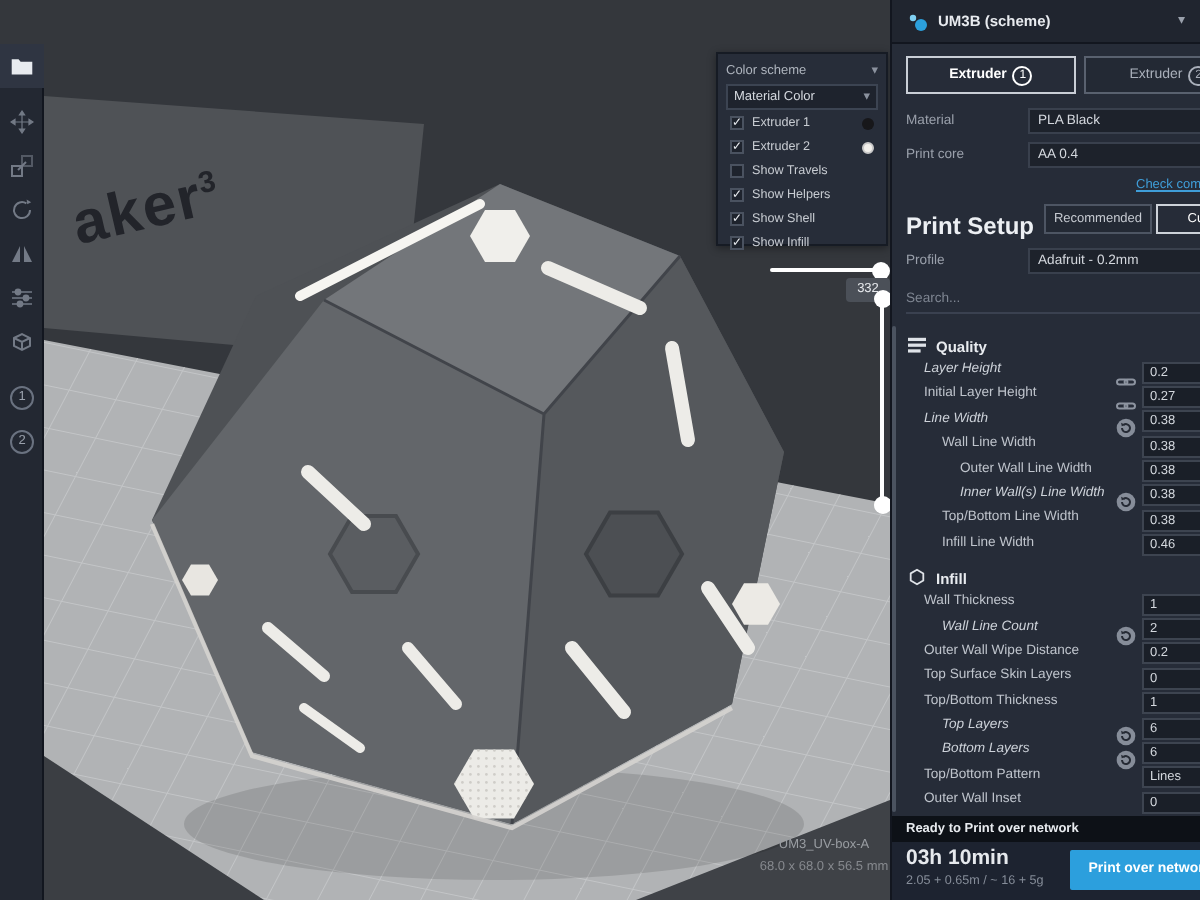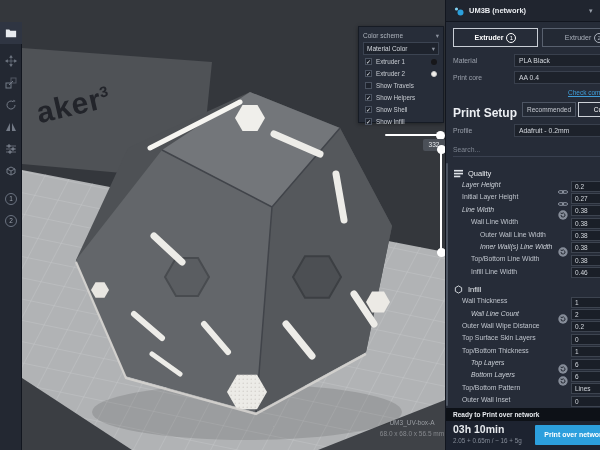--- a/index.html
+++ b/index.html
@@ -64,21 +64,21 @@
   #check-compat{color:#3f9ed9;font-size:6.5px;text-decoration:underline;white-space:nowrap;}
   #print-setup-title{font-size:12px;font-weight:bold;color:#eceff3;}
   .mode-btn{height:15px;border:1px solid #4d5563;color:#c6cad1;font-size:6.5px;line-height:13px;text-align:center;background:#232934;}
   .mode-btn.active{border-color:#cdd2d9;color:#fff;background:#262c38;}
   #search-box{left:7px;top:144px;width:160px;height:13px;border-bottom:1px solid #3a4150;color:#7e8591;font-size:6.8px;line-height:12px;}
 
   #settings{left:4px;top:163px;width:200px;height:245px;overflow:hidden;}
   #scrollbar{left:0px;top:163px;width:2px;height:243px;background:#4b5360;border-radius:1px;}
   .sec-header{height:17px;display:flex;align-items:center;gap:5px;padding:3px 0 0 4px;}
   .sec-header svg{width:9px;height:9px;}
-  .sec-title{font-size:7.5px;font-weight:normal;color:#e8ebef;text-align:center;}
+  .sec-title{font-size:7.5px;font-weight:bold;color:#e8ebef;text-align:center;}
   .srow{position:relative;height:12.4px;}
   .srow .lbl{position:absolute;top:1px;font-size:6.8px;color:#bfc4cc;white-space:nowrap;}
   .srow .lbl.it{font-style:italic;color:#cdd2d9;}
   .srow .ric{position:absolute;left:108px;top:1.5px;width:10px;height:9px;}
   .srow .val{position:absolute;left:121px;top:.5px;width:46px;height:11px;background:#1a1f28;border:1px solid #3d4450;color:#d4d8de;font-size:6.5px;line-height:9.5px;padding:0 3px;}
 
   #status-bar{left:0;top:408px;width:155px;height:13px;background:#0d1117;color:#e8ebef;font-size:6.5px;font-weight:bold;line-height:13px;padding-left:7px;}
   #footer{left:0;top:421px;width:173px;height:29px;background:#1d2330;}
   #time{left:7px;top:2px;font-size:10.5px;font-weight:bold;color:#e6e9ed;}
   #usage{left:7px;top:16px;font-size:6.3px;color:#858c98;}
@@ -254,21 +254,21 @@
         <div class="ext-circle">2</div>
       </div>
     </div>
 
   <div id="panel" class="abs">
     <div id="panel-header" class="abs">
       <svg class="abs" style="left:8px;top:7px;" width="10" height="9">
         <circle cx="6.5" cy="5.5" r="3" fill="#2ba0dc"></circle>
           <circle cx="2.5" cy="2" r="1.6" fill="#7fd0f2"></circle>
       </svg>
-      <div id="machine-name" class="abs">UM3B (network)</div>
+      <div id="machine-name" class="abs">UM3B (scheme)</div>
       <div id="machine-chev" class="abs">▾</div>
     </div>
 
     <div class="abs xtab active" style="left:7px;width:85px;">
       <span>Extruder</span>
       <span class="num">1</span>
     </div>
     <div class="abs xtab" style="left:96px;width:85px;">
       <span>Extruder</span>
       <span class="num">2</span>

